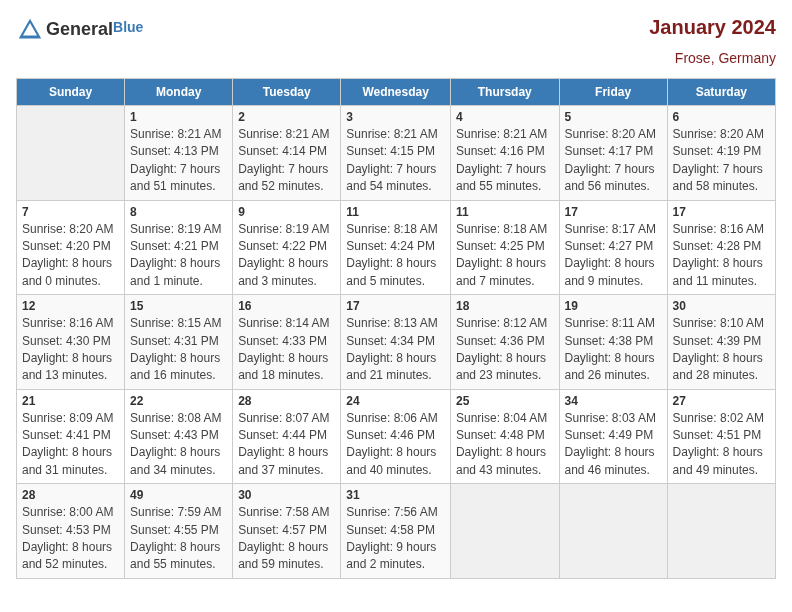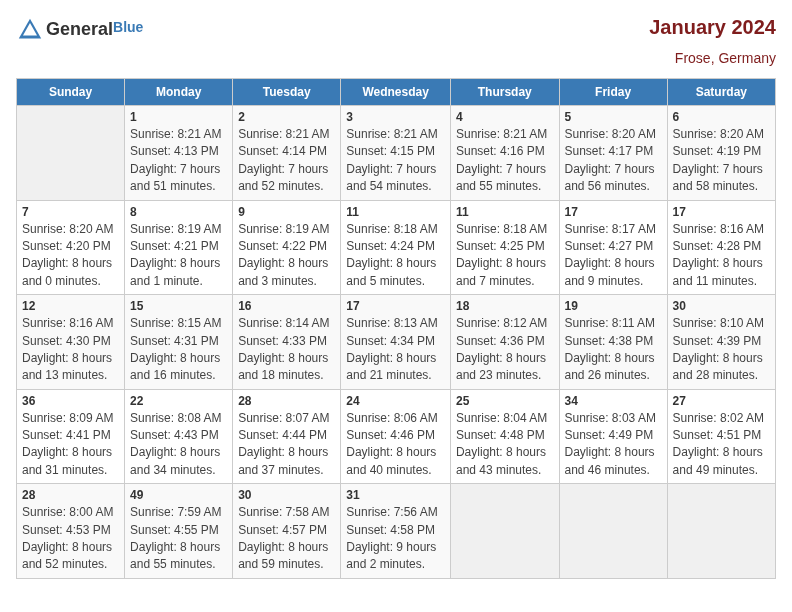--- a/index.html
+++ b/index.html
@@ -212,21 +212,21 @@
           <span class="day-num">19</span>
           <div class="day-detail">Sunrise: 8:11 AM<br>Sunset: 4:38 PM<br>Daylight: 8 hours and 26 minutes.</div>
         </td>
         <td>
           <span class="day-num">30</span>
           <div class="day-detail">Sunrise: 8:10 AM<br>Sunset: 4:39 PM<br>Daylight: 8 hours and 28 minutes.</div>
         </td>
       </tr>
       <tr>
         <td>
-          <span class="day-num">36</span>
+          <span class="day-num">21</span>
           <div class="day-detail">Sunrise: 8:09 AM<br>Sunset: 4:41 PM<br>Daylight: 8 hours and 31 minutes.</div>
         </td>
         <td>
           <span class="day-num">22</span>
           <div class="day-detail">Sunrise: 8:08 AM<br>Sunset: 4:43 PM<br>Daylight: 8 hours and 34 minutes.</div>
         </td>
         <td>
           <span class="day-num">28</span>
           <div class="day-detail">Sunrise: 8:07 AM<br>Sunset: 4:44 PM<br>Daylight: 8 hours and 37 minutes.</div>
         </td>

